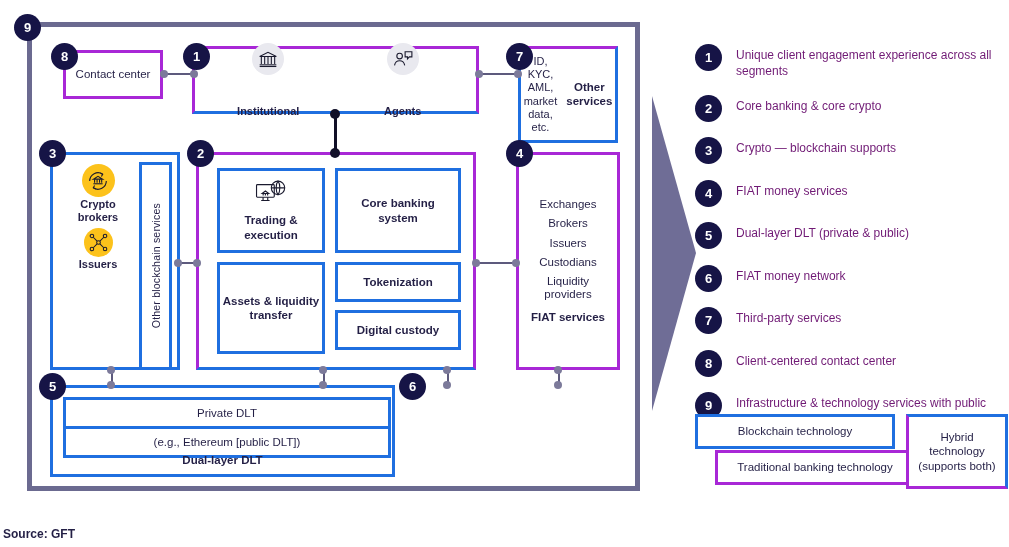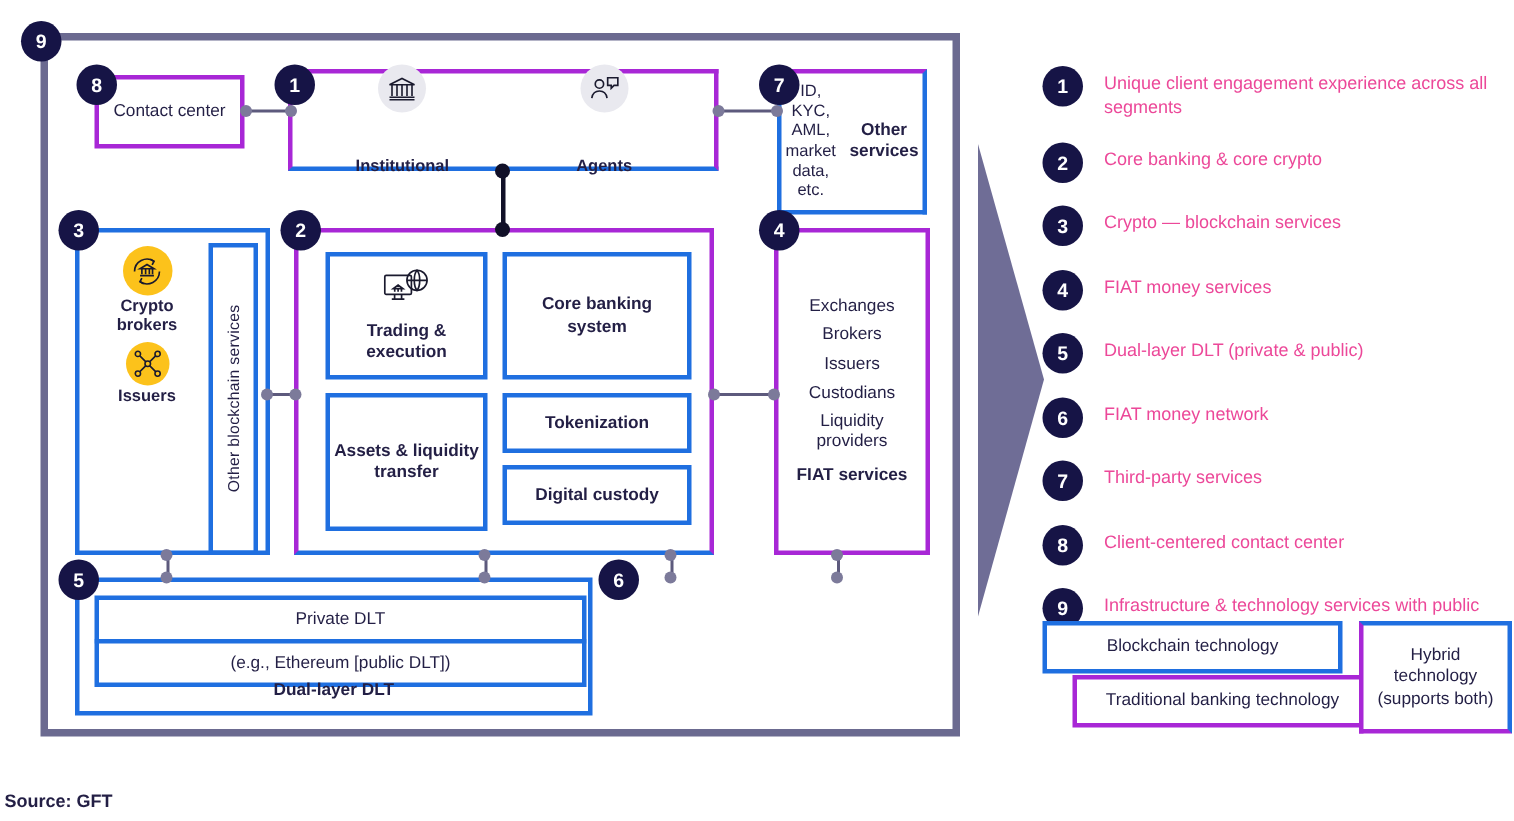--- a/index.html
+++ b/index.html
@@ -123,21 +123,21 @@
   
   .arrow{position:absolute;left:652px;top:41px;width:44px;height:425px;z-index:3;}
 
   
   .legend{position:absolute;left:695px;top:44px;width:300px;}
   .lrow{display:flex;align-items:flex-start;gap:14px;margin-bottom:15.5px;}
   .lbadge{
     flex:0 0 auto;width:27px;height:27px;border-radius:50%;background:#161446;
     color:#fff;font-size:13px;font-weight:bold;display:flex;align-items:center;justify-content:center;
   }
-  .ltext{font-size:12px;line-height:1.3;padding-top:4px;color:#ec4899;}
+  .ltext{font-size:12px;line-height:1.3;padding-top:4px;color:#701a75;}
 
   
   .key-blue{
     position:absolute;left:695px;top:414px;width:194px;height:29px;
     border:3px solid #1f6fe0;display:flex;align-items:center;justify-content:center;background:#fff;
   }
   .key-purple{
     position:absolute;left:695px;top:450px;width:194px;height:29px;
     border:3px solid #a827d6;display:flex;align-items:center;justify-content:center;background:#fff;margin-left:20px;
   }
@@ -329,21 +329,21 @@
     <div class="lrow">
       <div class="lbadge">1</div>
       <div class="ltext">Unique client engagement experience across all segments</div>
     </div>
     <div class="lrow">
       <div class="lbadge">2</div>
       <div class="ltext">Core banking &amp; core crypto</div>
     </div>
     <div class="lrow">
       <div class="lbadge">3</div>
-      <div class="ltext">Crypto — blockchain services</div>
+      <div class="ltext">Crypto — blockchain supports</div>
     </div>
     <div class="lrow">
       <div class="lbadge">4</div>
       <div class="ltext">FIAT money services</div>
     </div>
     <div class="lrow">
       <div class="lbadge">5</div>
       <div class="ltext">Dual-layer DLT (private &amp; public)</div>
     </div>
     <div class="lrow">

